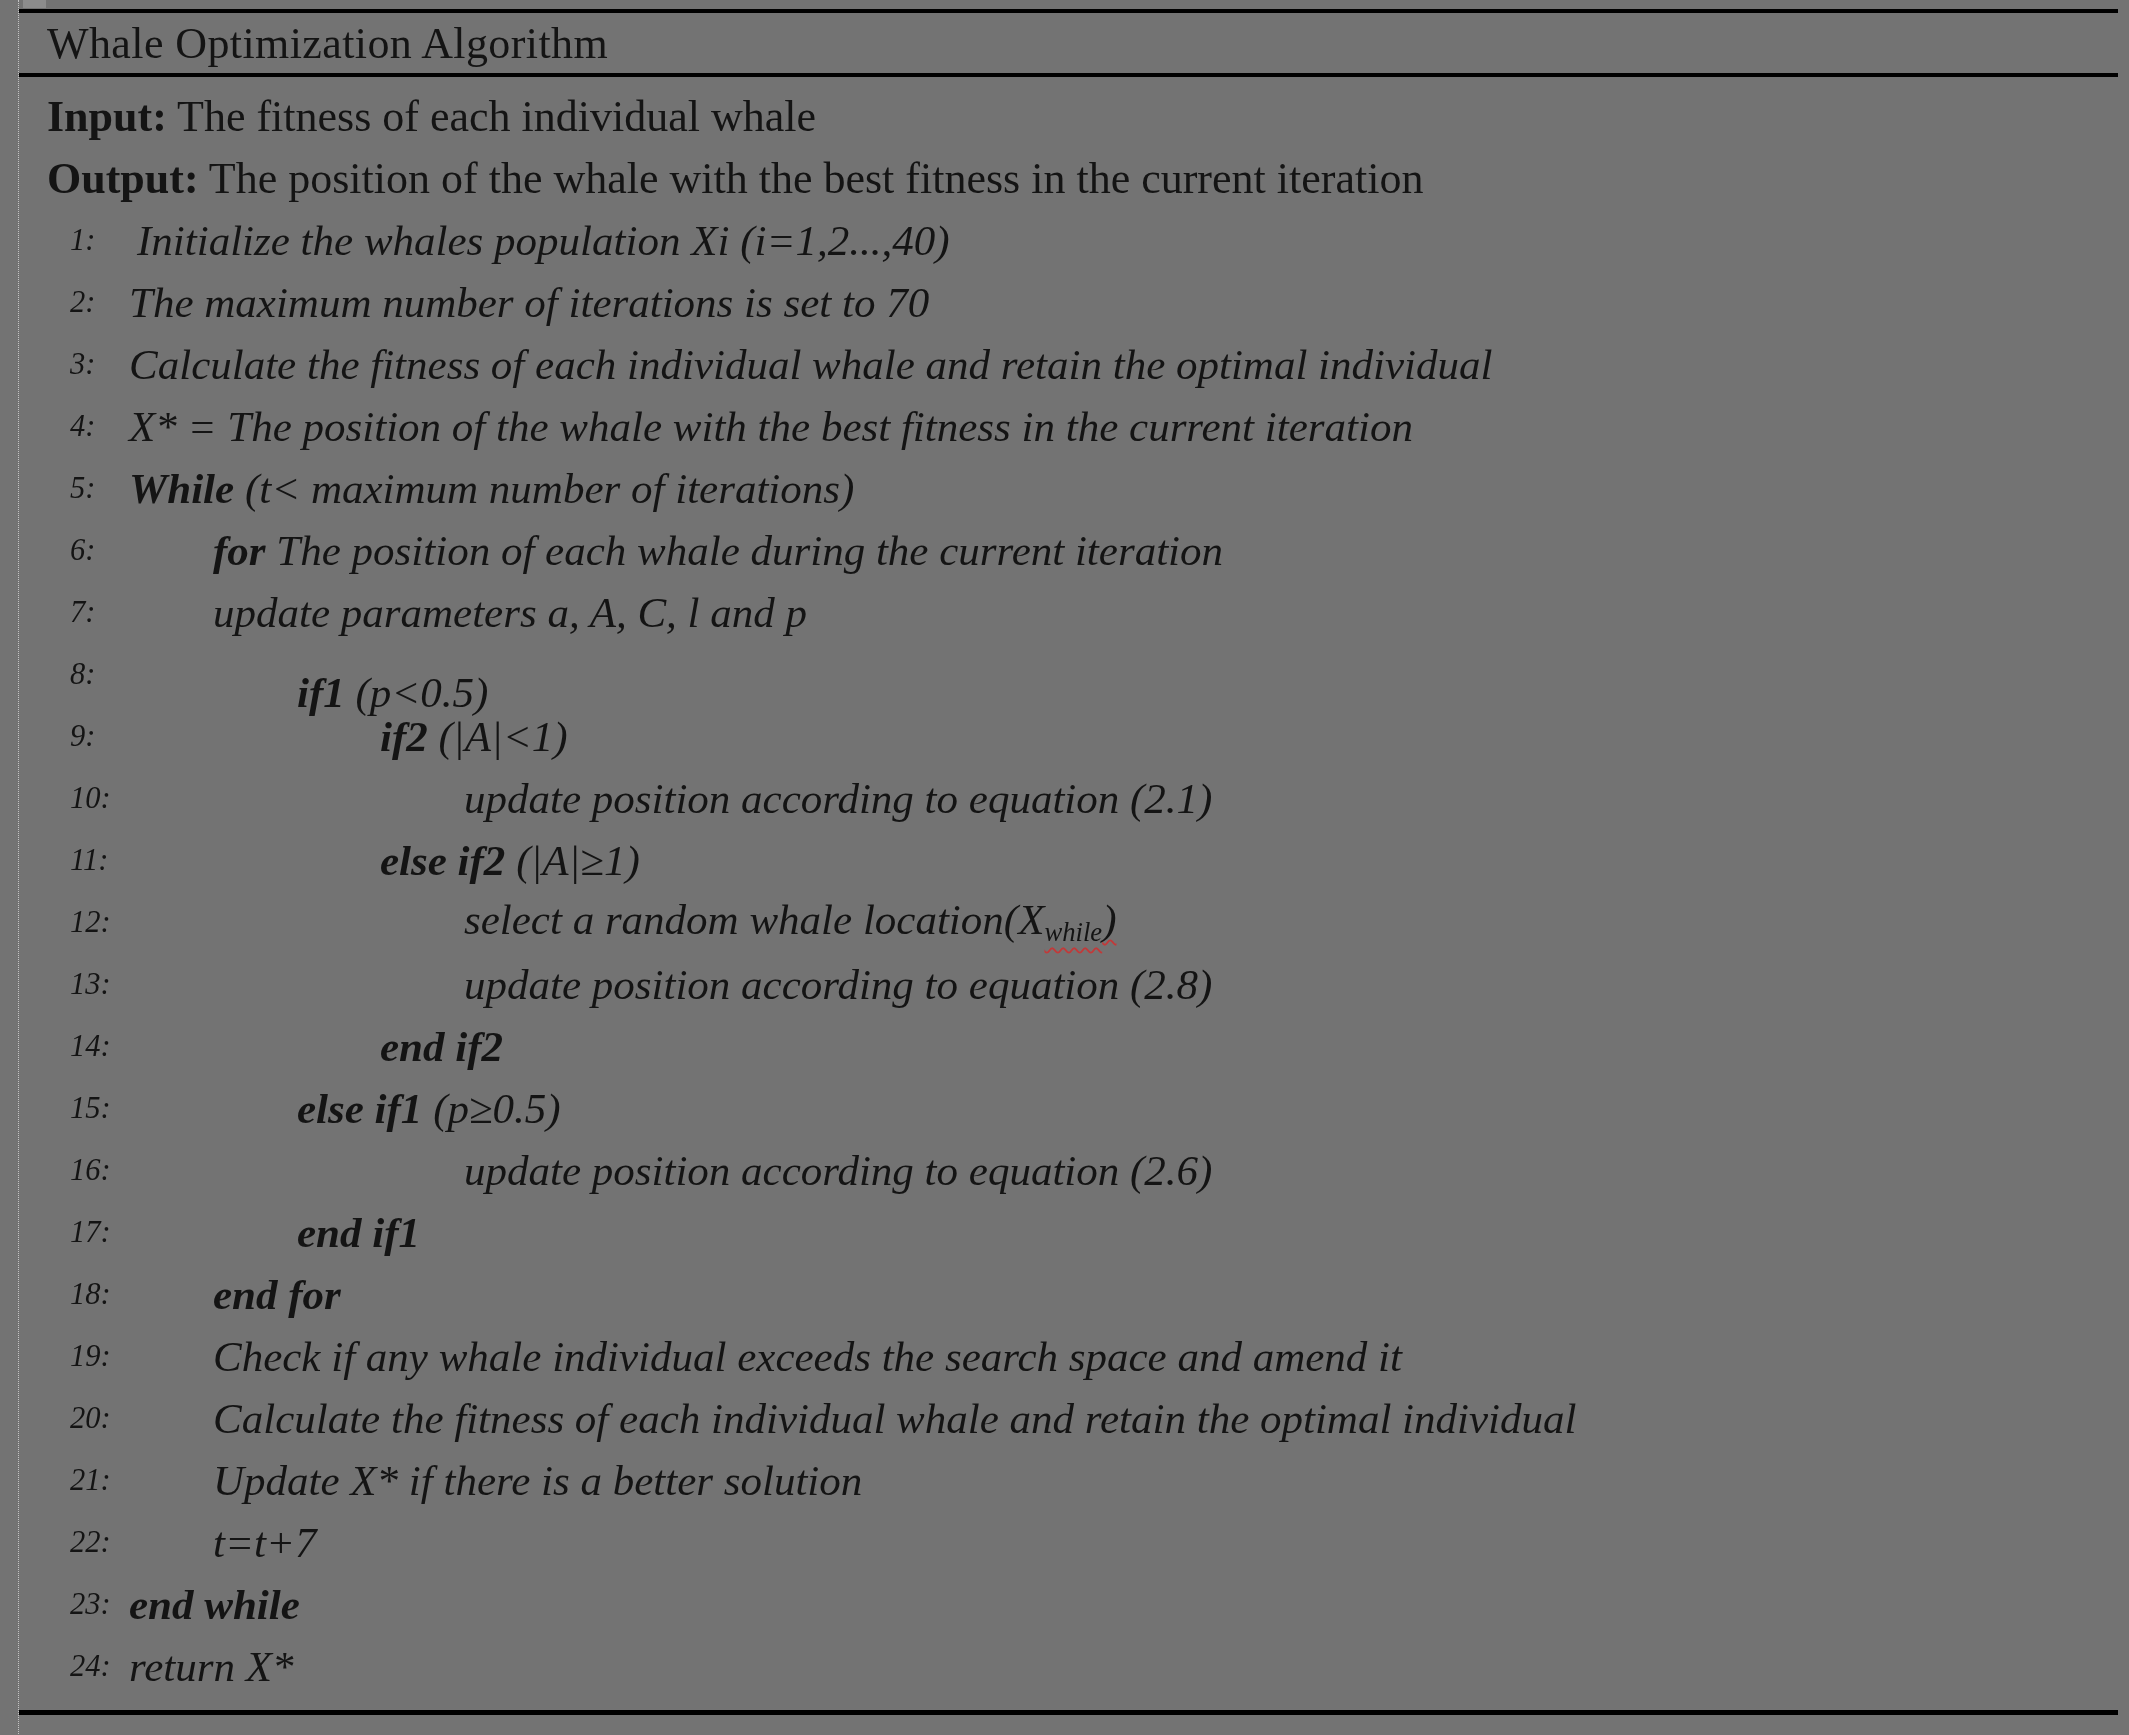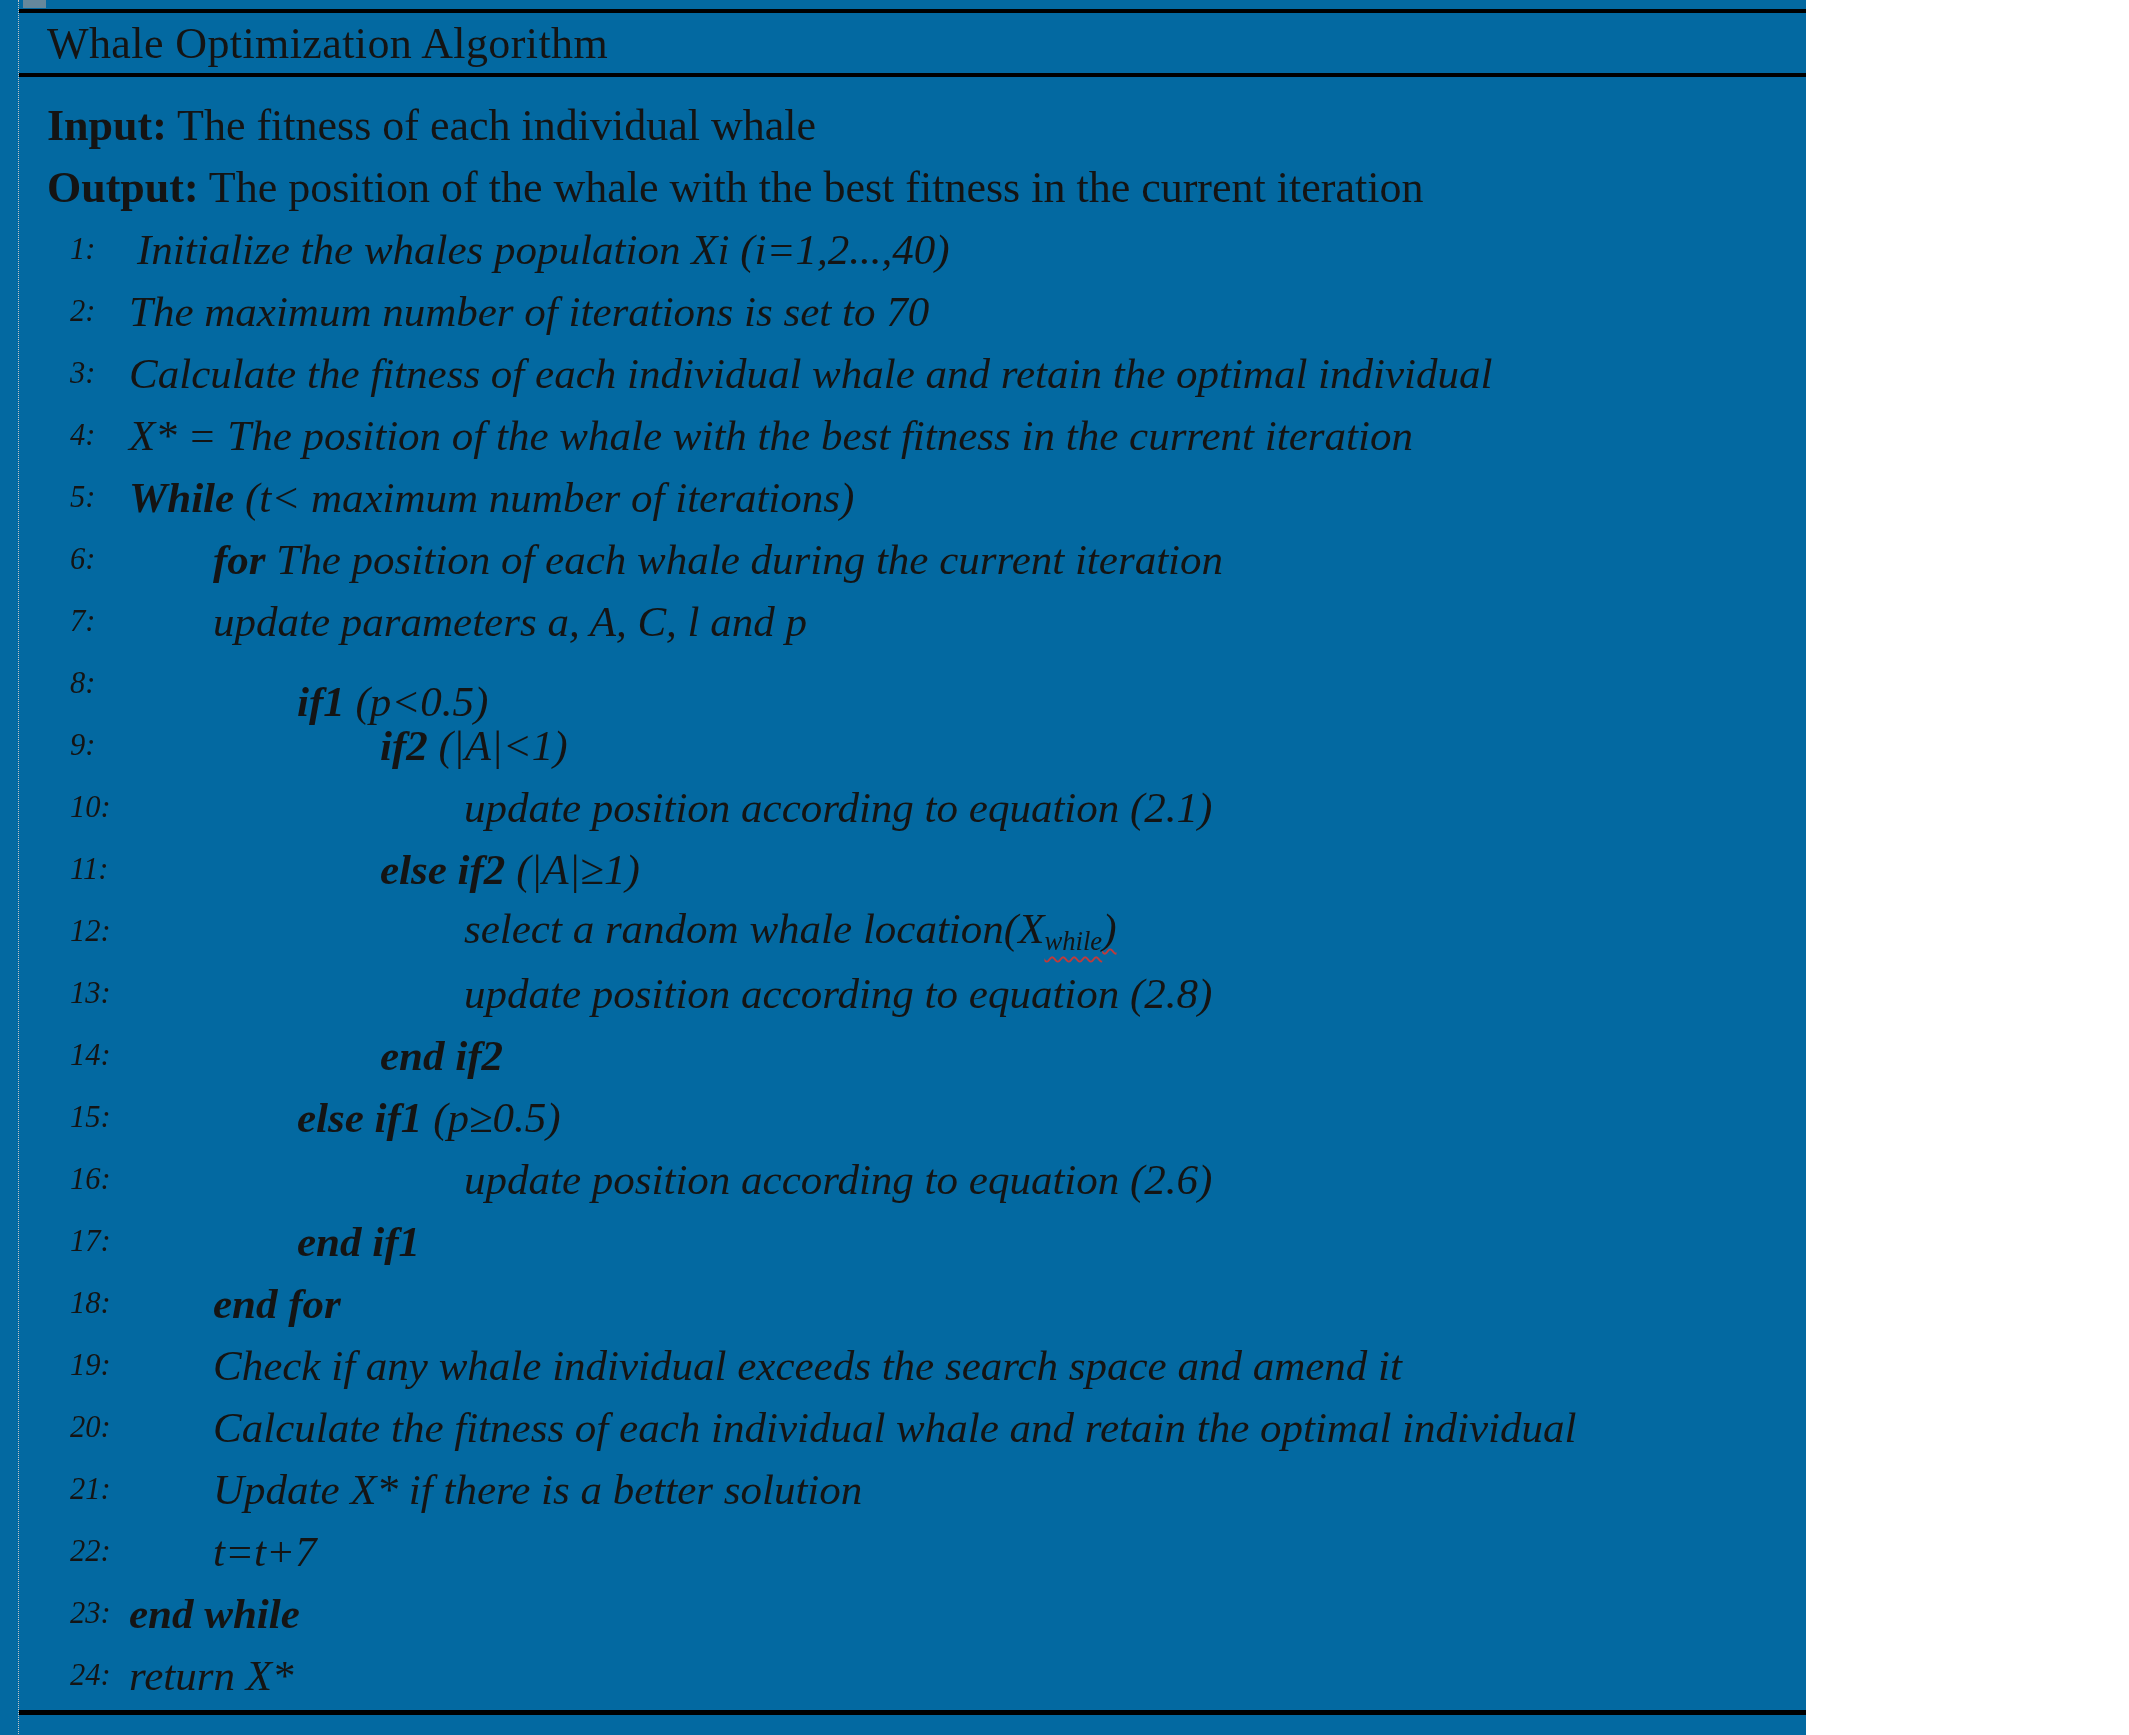--- a/index.html
+++ b/index.html
@@ -4,23 +4,23 @@
 <style>
   :root{
     --text:#141414;
     --rule:#000000;
     --squiggle:#c03a3a;
     --gridline:#c4c4c4;
   }
   html,body{margin:0;padding:0;background:#ffffff;}
   .page{
     position:relative;
-    width:1806px;
+    width:2129px;
     height:1736px;
-    background:#0369a1;
+    background:#737373;
     overflow:hidden;
     font-family:"Liberation Serif","DejaVu Serif",serif;
     color:var(--text);
   }
   .gridline-v{
     position:absolute;
     left:18.3px;top:0;bottom:0;width:0;
     border-left:1.5px dotted var(--gridline);
   }
   .corner-mark{
@@ -43,21 +43,21 @@
   }
   .title{
     font-size:44px;
     font-style:normal;
     font-weight:400;
     letter-spacing:0.4px;
   }
   .content{
     position:absolute;
     left:0;right:0;top:77px;
-    padding-top:17px;
+    padding-top:8px;
   }
   .io-row{
     height:62px;
     display:flex;align-items:center;
     padding-left:47px;
     font-size:44px;
     white-space:pre;
   }
   .io-label{font-weight:bold;}
   .code-line{

